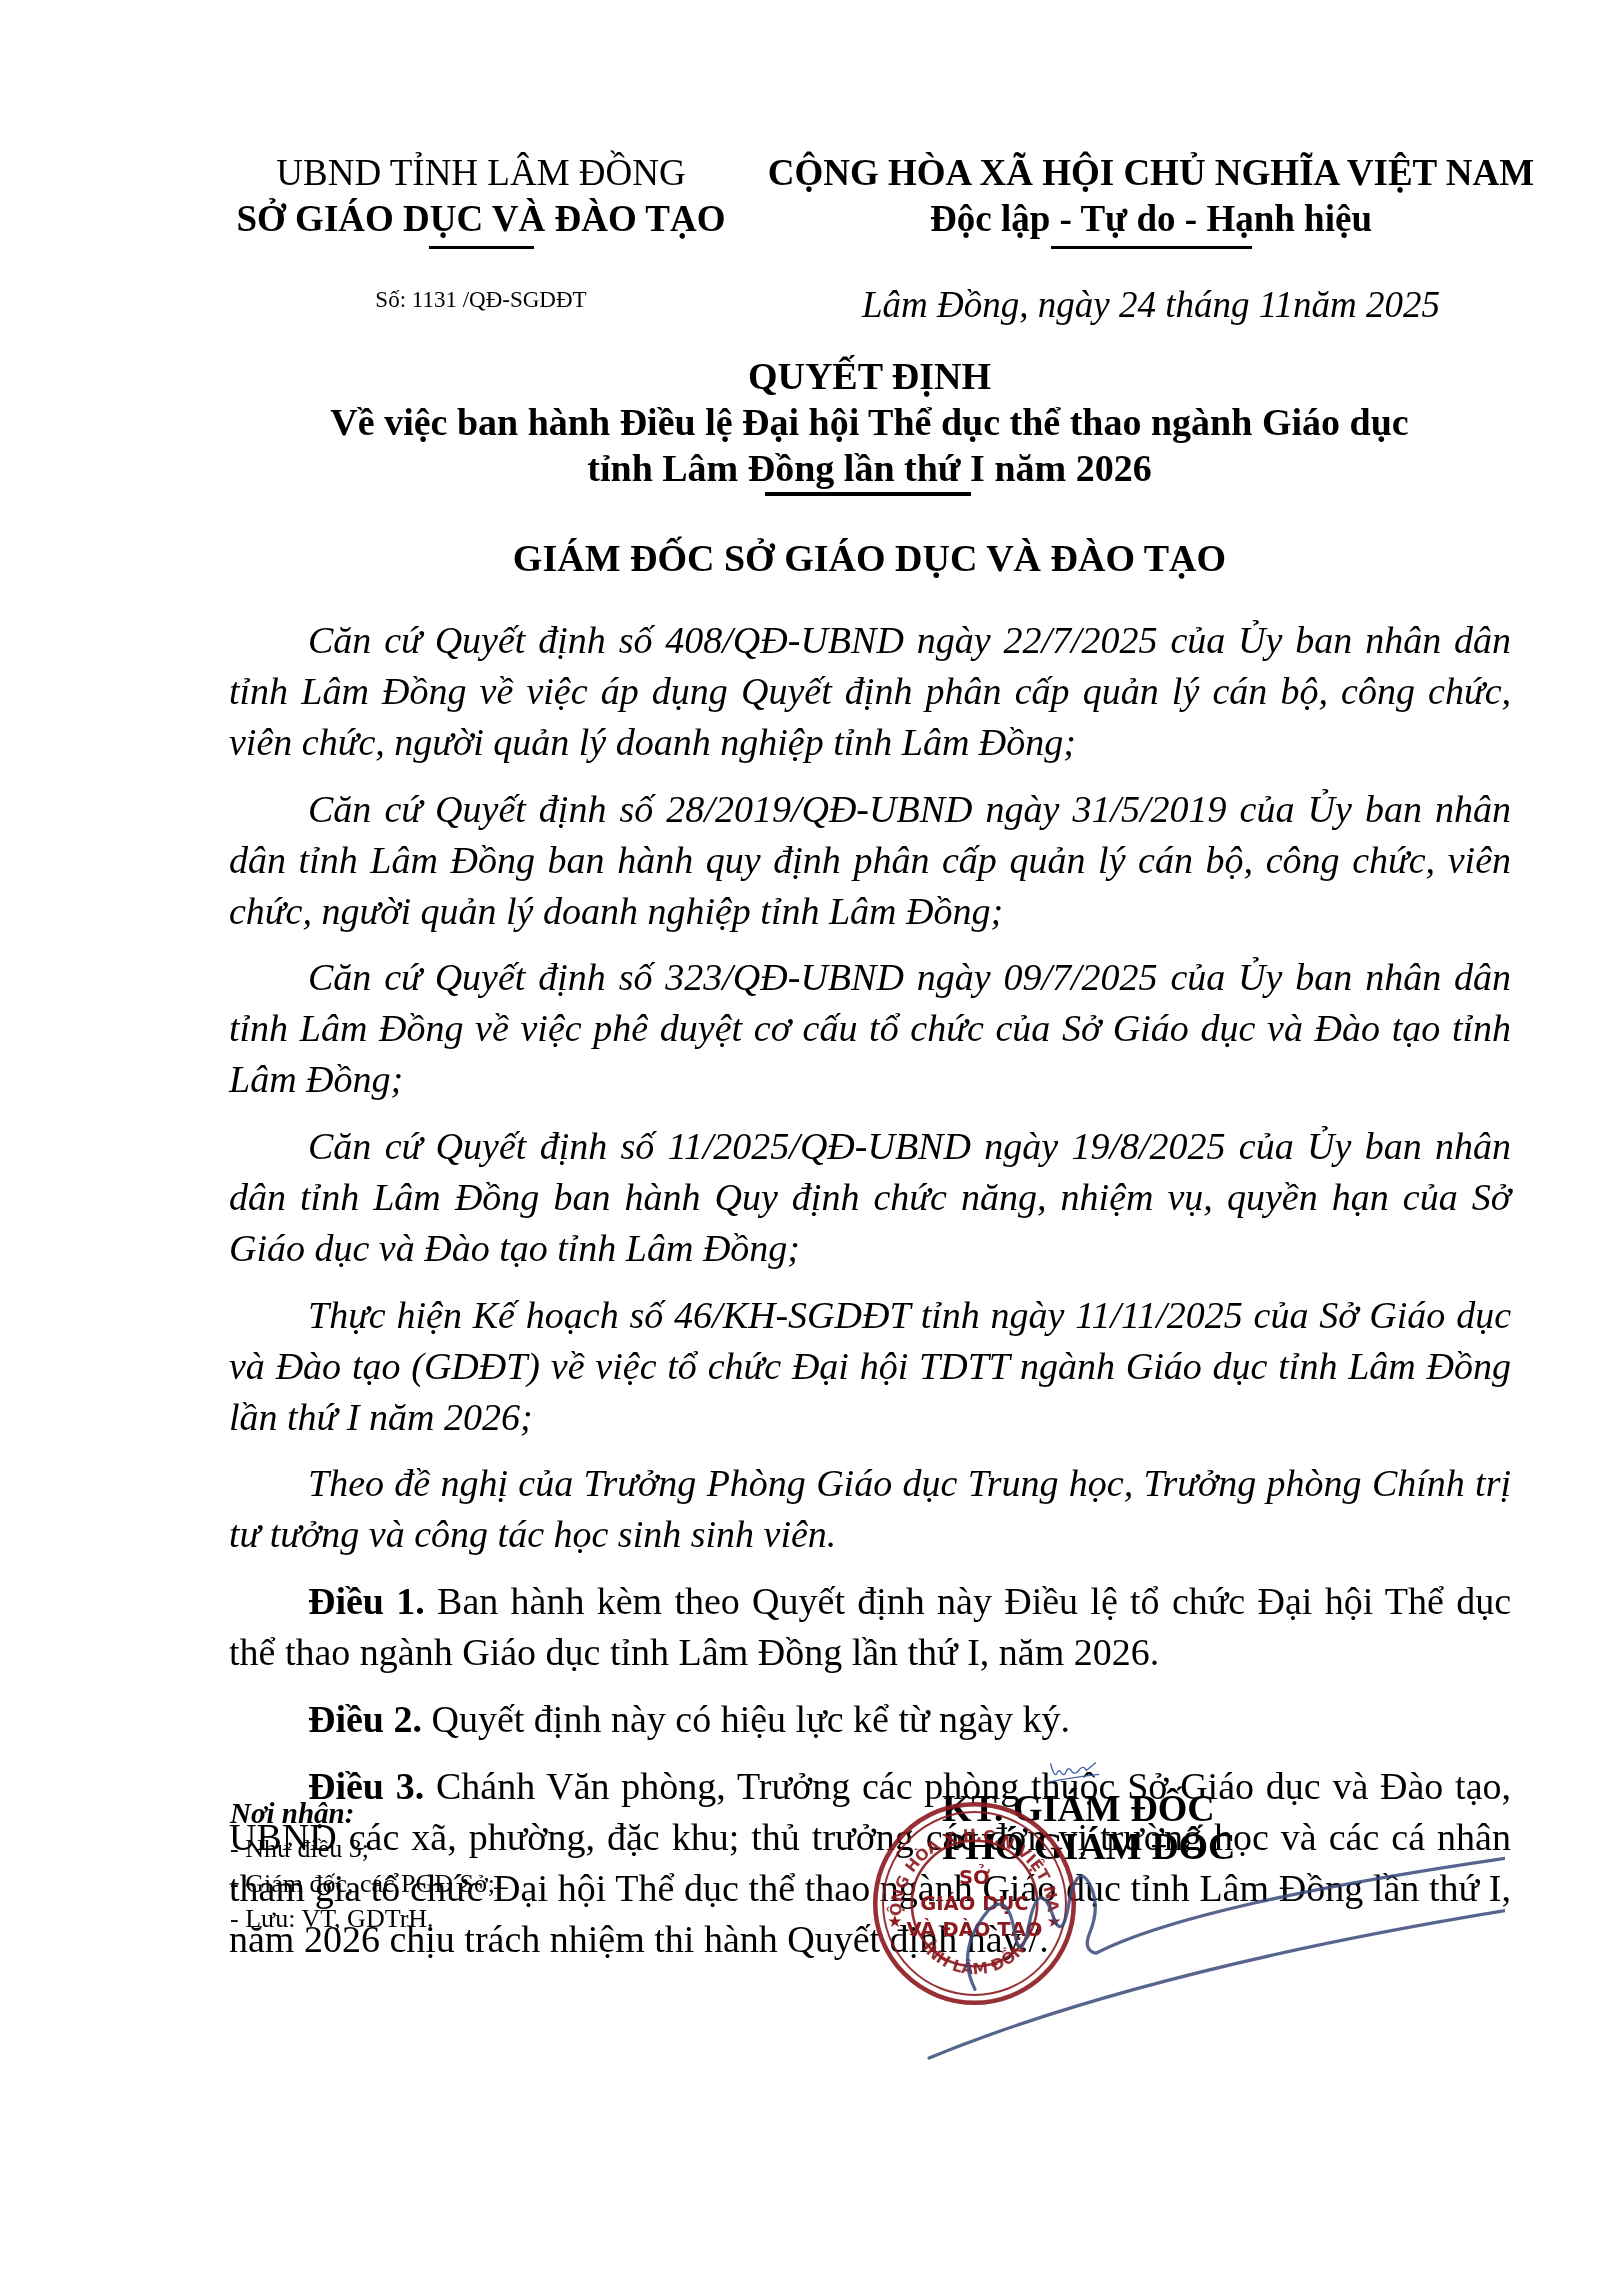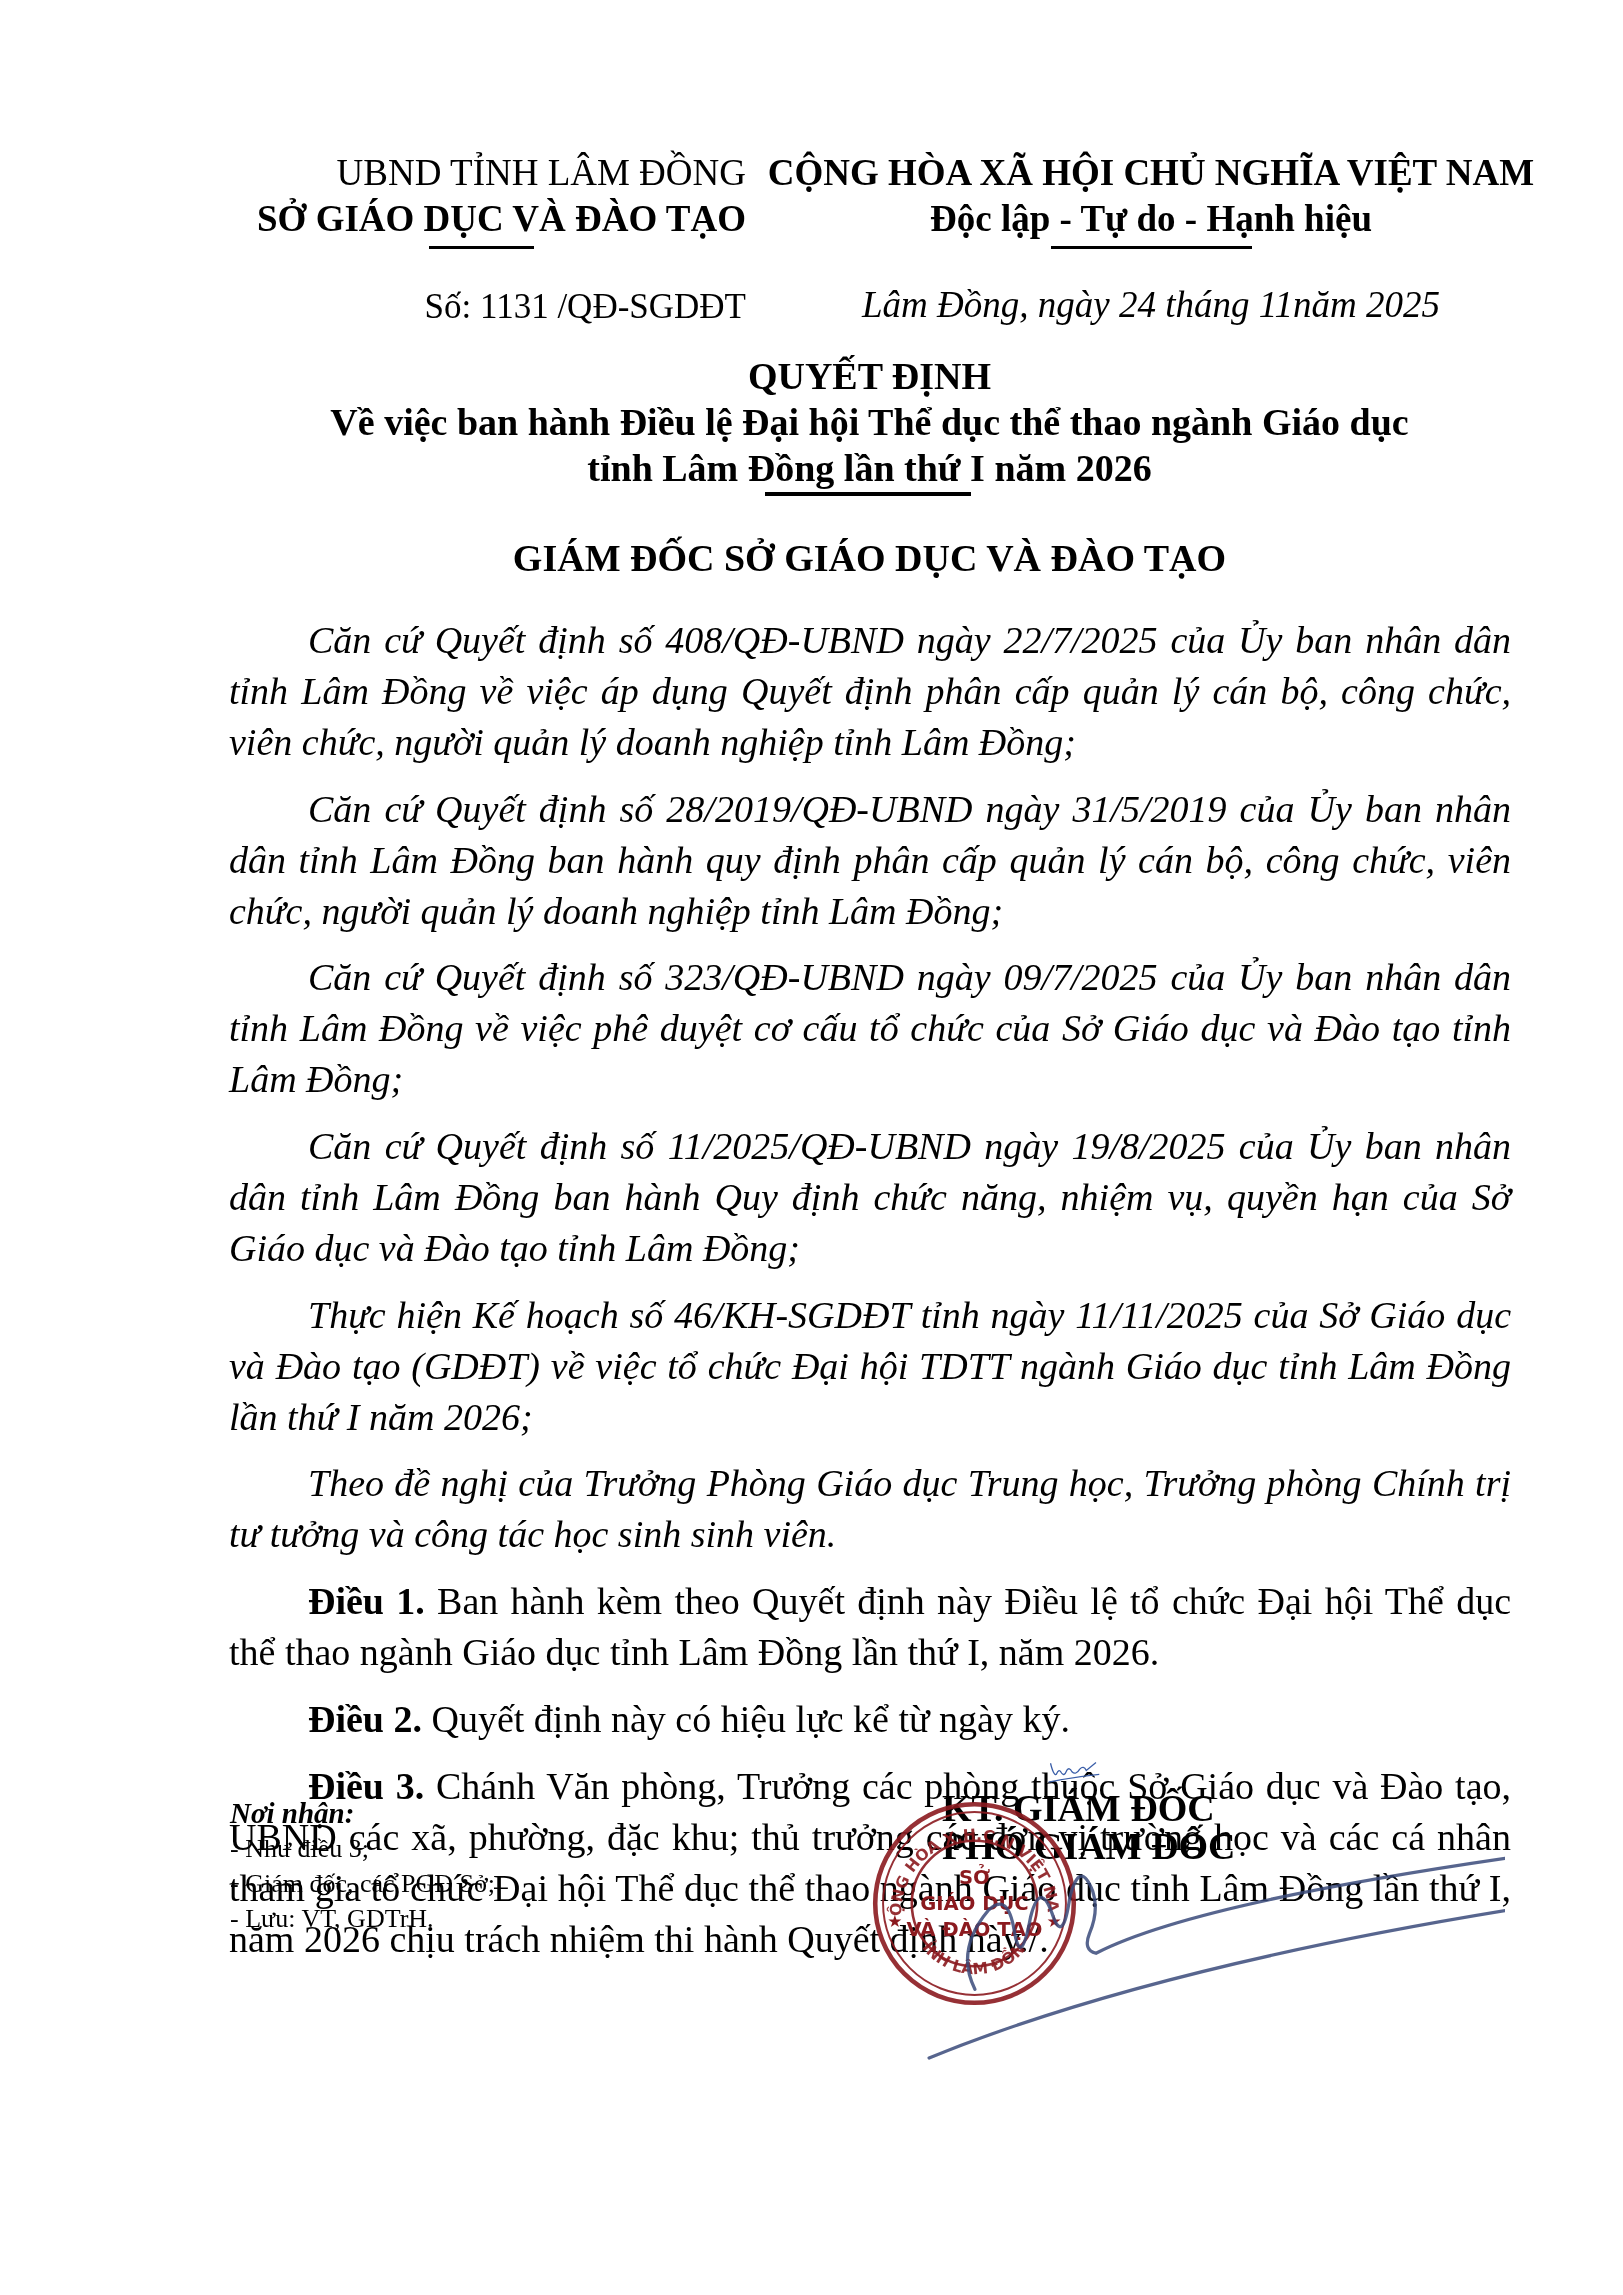--- a/index.html
+++ b/index.html
@@ -1,24 +1,24 @@
 <!DOCTYPE html>
 <html style="font-size:10.5px"><head>
 <meta charset="utf-8">
 <style>
   html, body { margin: 0; padding: 0; background: #ffffff; }
   body { width: 1623px; height: 2295px; position: relative; overflow: hidden;
          font-family: "Liberation Serif", "DejaVu Serif", serif; color: #000; }
   .abs { position: absolute; }
-  .hdr-left { left: 216px; width: 530px; top: 150px; text-align: right; }
+  .hdr-left { left: 216px; width: 530px; top: 150px; text-align: center; }
   .hdr-right { left: 719px; width: 864px; top: 150px; text-align: center; }
   .hdr-line1 { font-size: 37px; line-height: 46px; white-space: nowrap; }
   .hdr-line2 { font-size: 37px; line-height: 46px; font-weight: bold; white-space: nowrap; }
   .ul-bar { height: 3.3px; background: #000; margin: 3.9px auto 0; }
-  .doc-number { font-size: 35px; margin-top: 38px; white-space: nowrap; }
+  .doc-number { font-size: 23px; margin-top: 38px; white-space: nowrap; }
   .doc-date { font-size: 37px; font-style: italic; margin-top: 34px; white-space: nowrap; }
   .title-block { left: 222px; width: 1295px; top: 353px; text-align: center; font-weight: bold; }
   .title-main { font-size: 38px; line-height: 46px; }
   .title-sub { font-size: 38px; line-height: 46px; white-space: nowrap; }
   .title-ul { width: 206px; height: 3.3px; background: #000; margin: 1.3px auto 0; position: relative; left: -1.3px; }
   .authority { left: 222px; width: 1295px; top: 536px; text-align: center;
                font-weight: bold; font-size: 38px; white-space: nowrap; }
   .body-block { left: 229px; width: 1282px; top: 615px; font-size: 38px; line-height: 51px; }
   .para { text-align: justify; text-indent: 79px; margin: 0 0 15.7px 0; }
   .italic { font-style: italic; }

